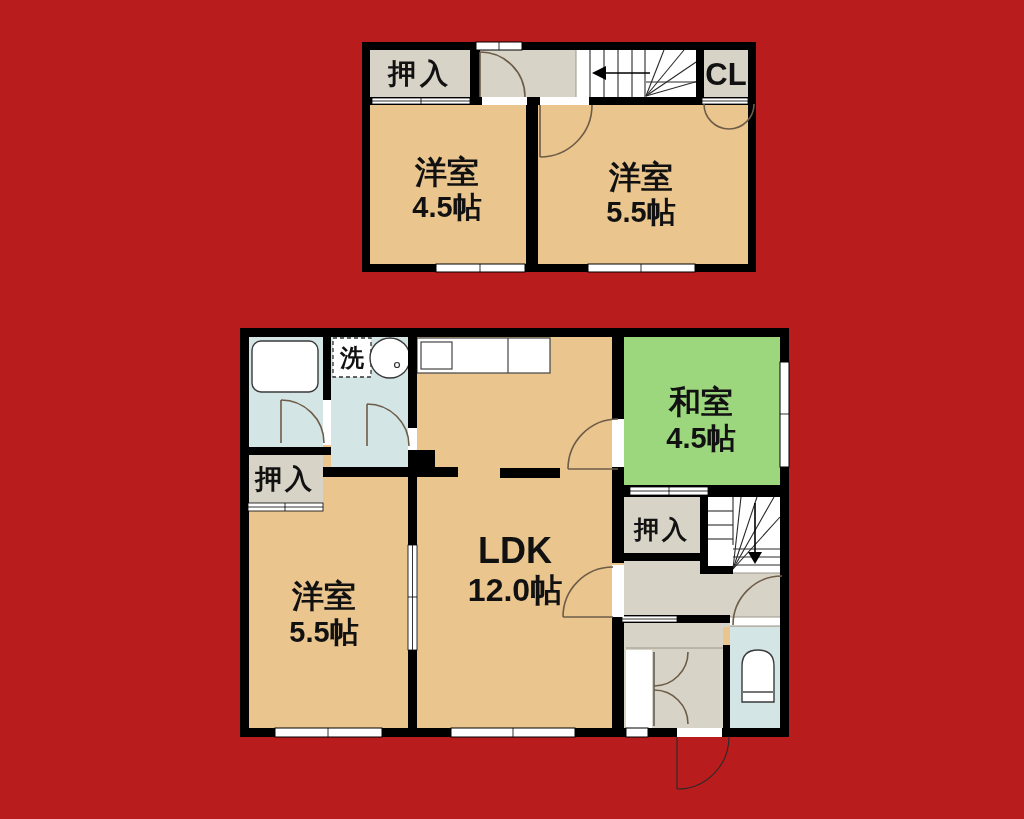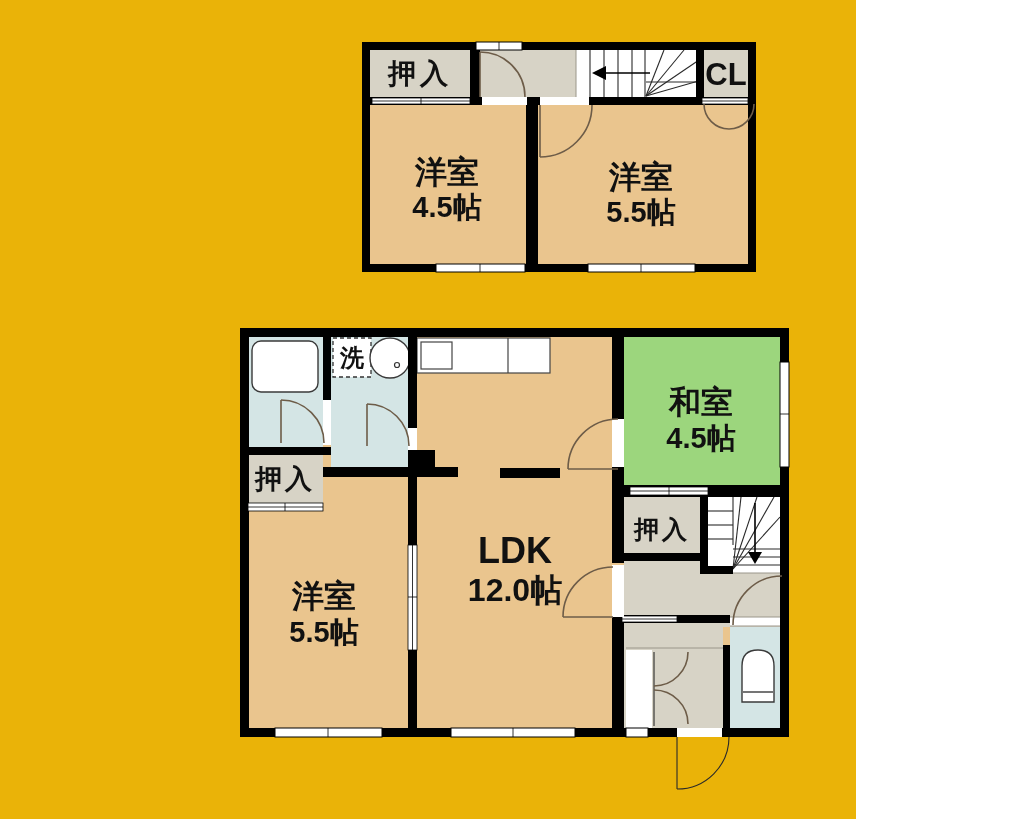--- a/index.html
+++ b/index.html
@@ -1,16 +1,16 @@
 <!DOCTYPE html>
 <html><head>
 <meta charset="utf-8">
 <style>
   html,body{margin:0;padding:0;background:#fff;}
-  #stage{position:relative;width:856px;height:819px;background:#eab308;overflow:hidden;}
+  #stage{position:relative;width:1024px;height:819px;background:#b91c1c;overflow:hidden;}
   svg{display:block;}
   text{font-family:"Liberation Sans","DejaVu Sans",sans-serif;font-weight:bold;fill:#111;}
   .wl{fill:#000;}
   .win{fill:#fff;stroke:#000;stroke-width:1;}
   .band{fill:#fff;stroke:#000;stroke-width:0.8;}
   .bln{stroke:#000;stroke-width:0.8;}
   .arc{fill:none;stroke:#6d5c48;stroke-width:1.6;}
   .thn{stroke:#2a2a2a;stroke-width:1.1;fill:none;}
   .lt{stroke:#9a968a;stroke-width:1;fill:none;}
   .fx{fill:#fff;stroke:#3a3a3a;stroke-width:1.4;}

